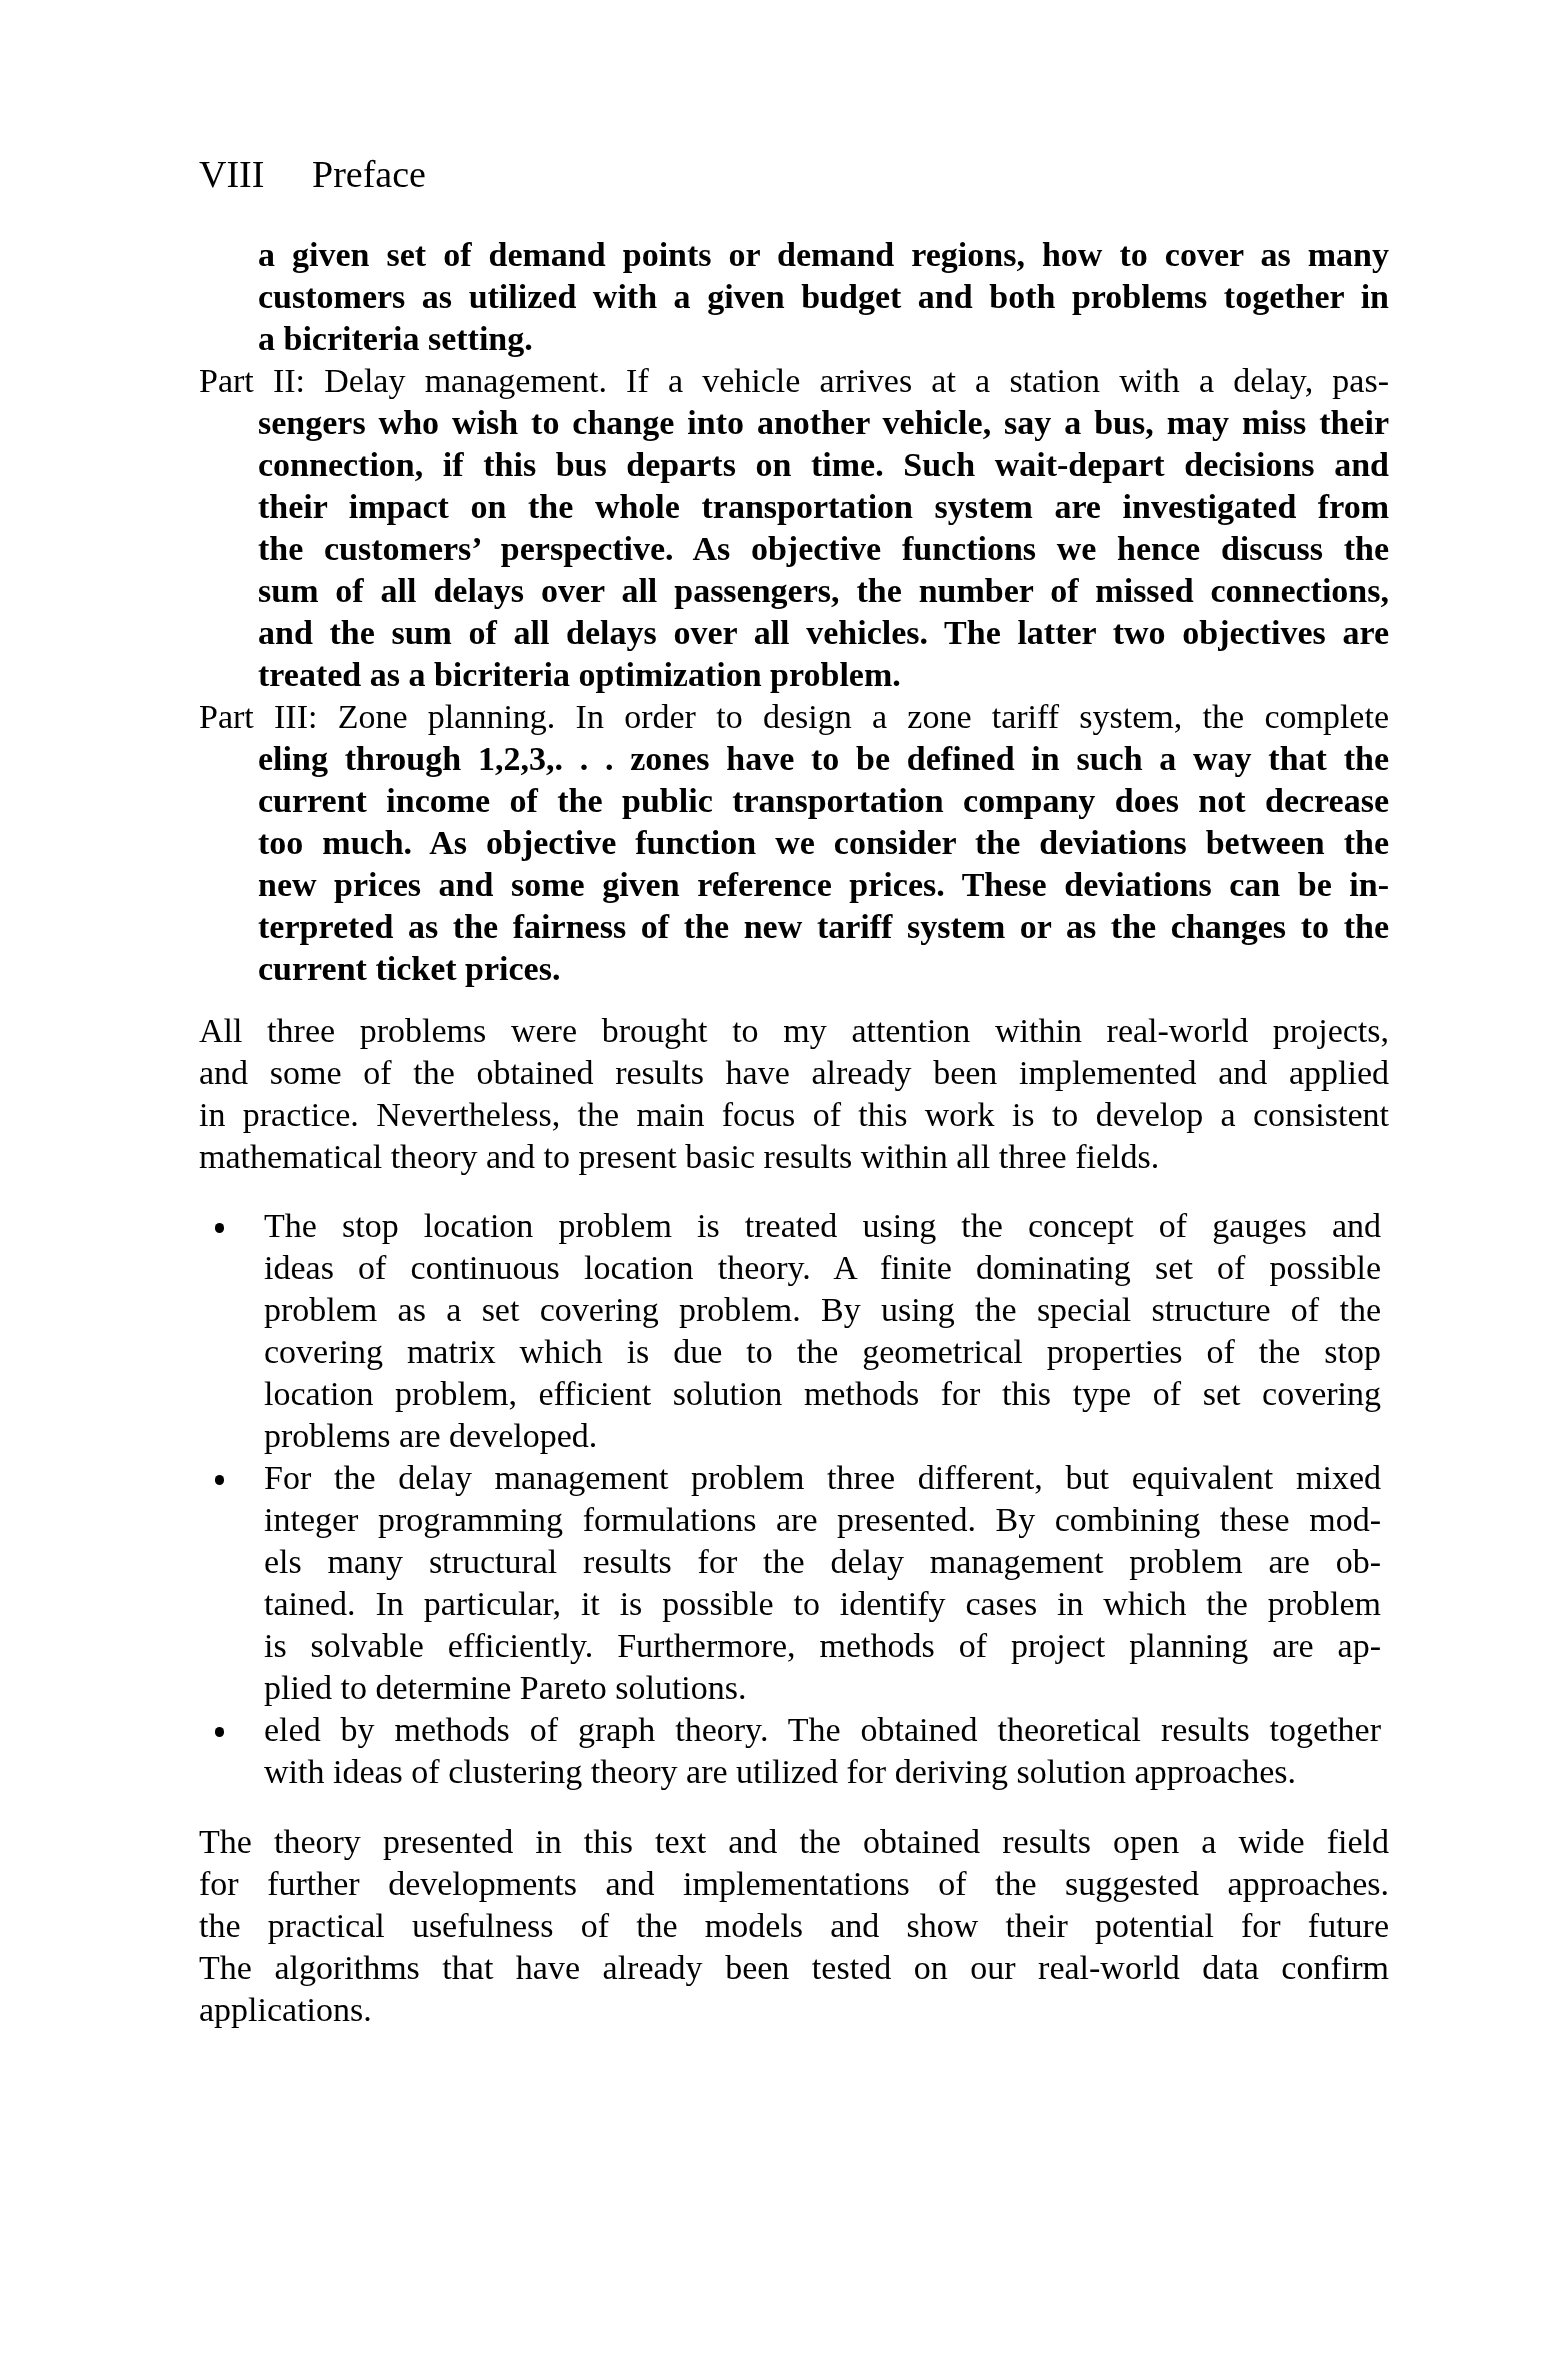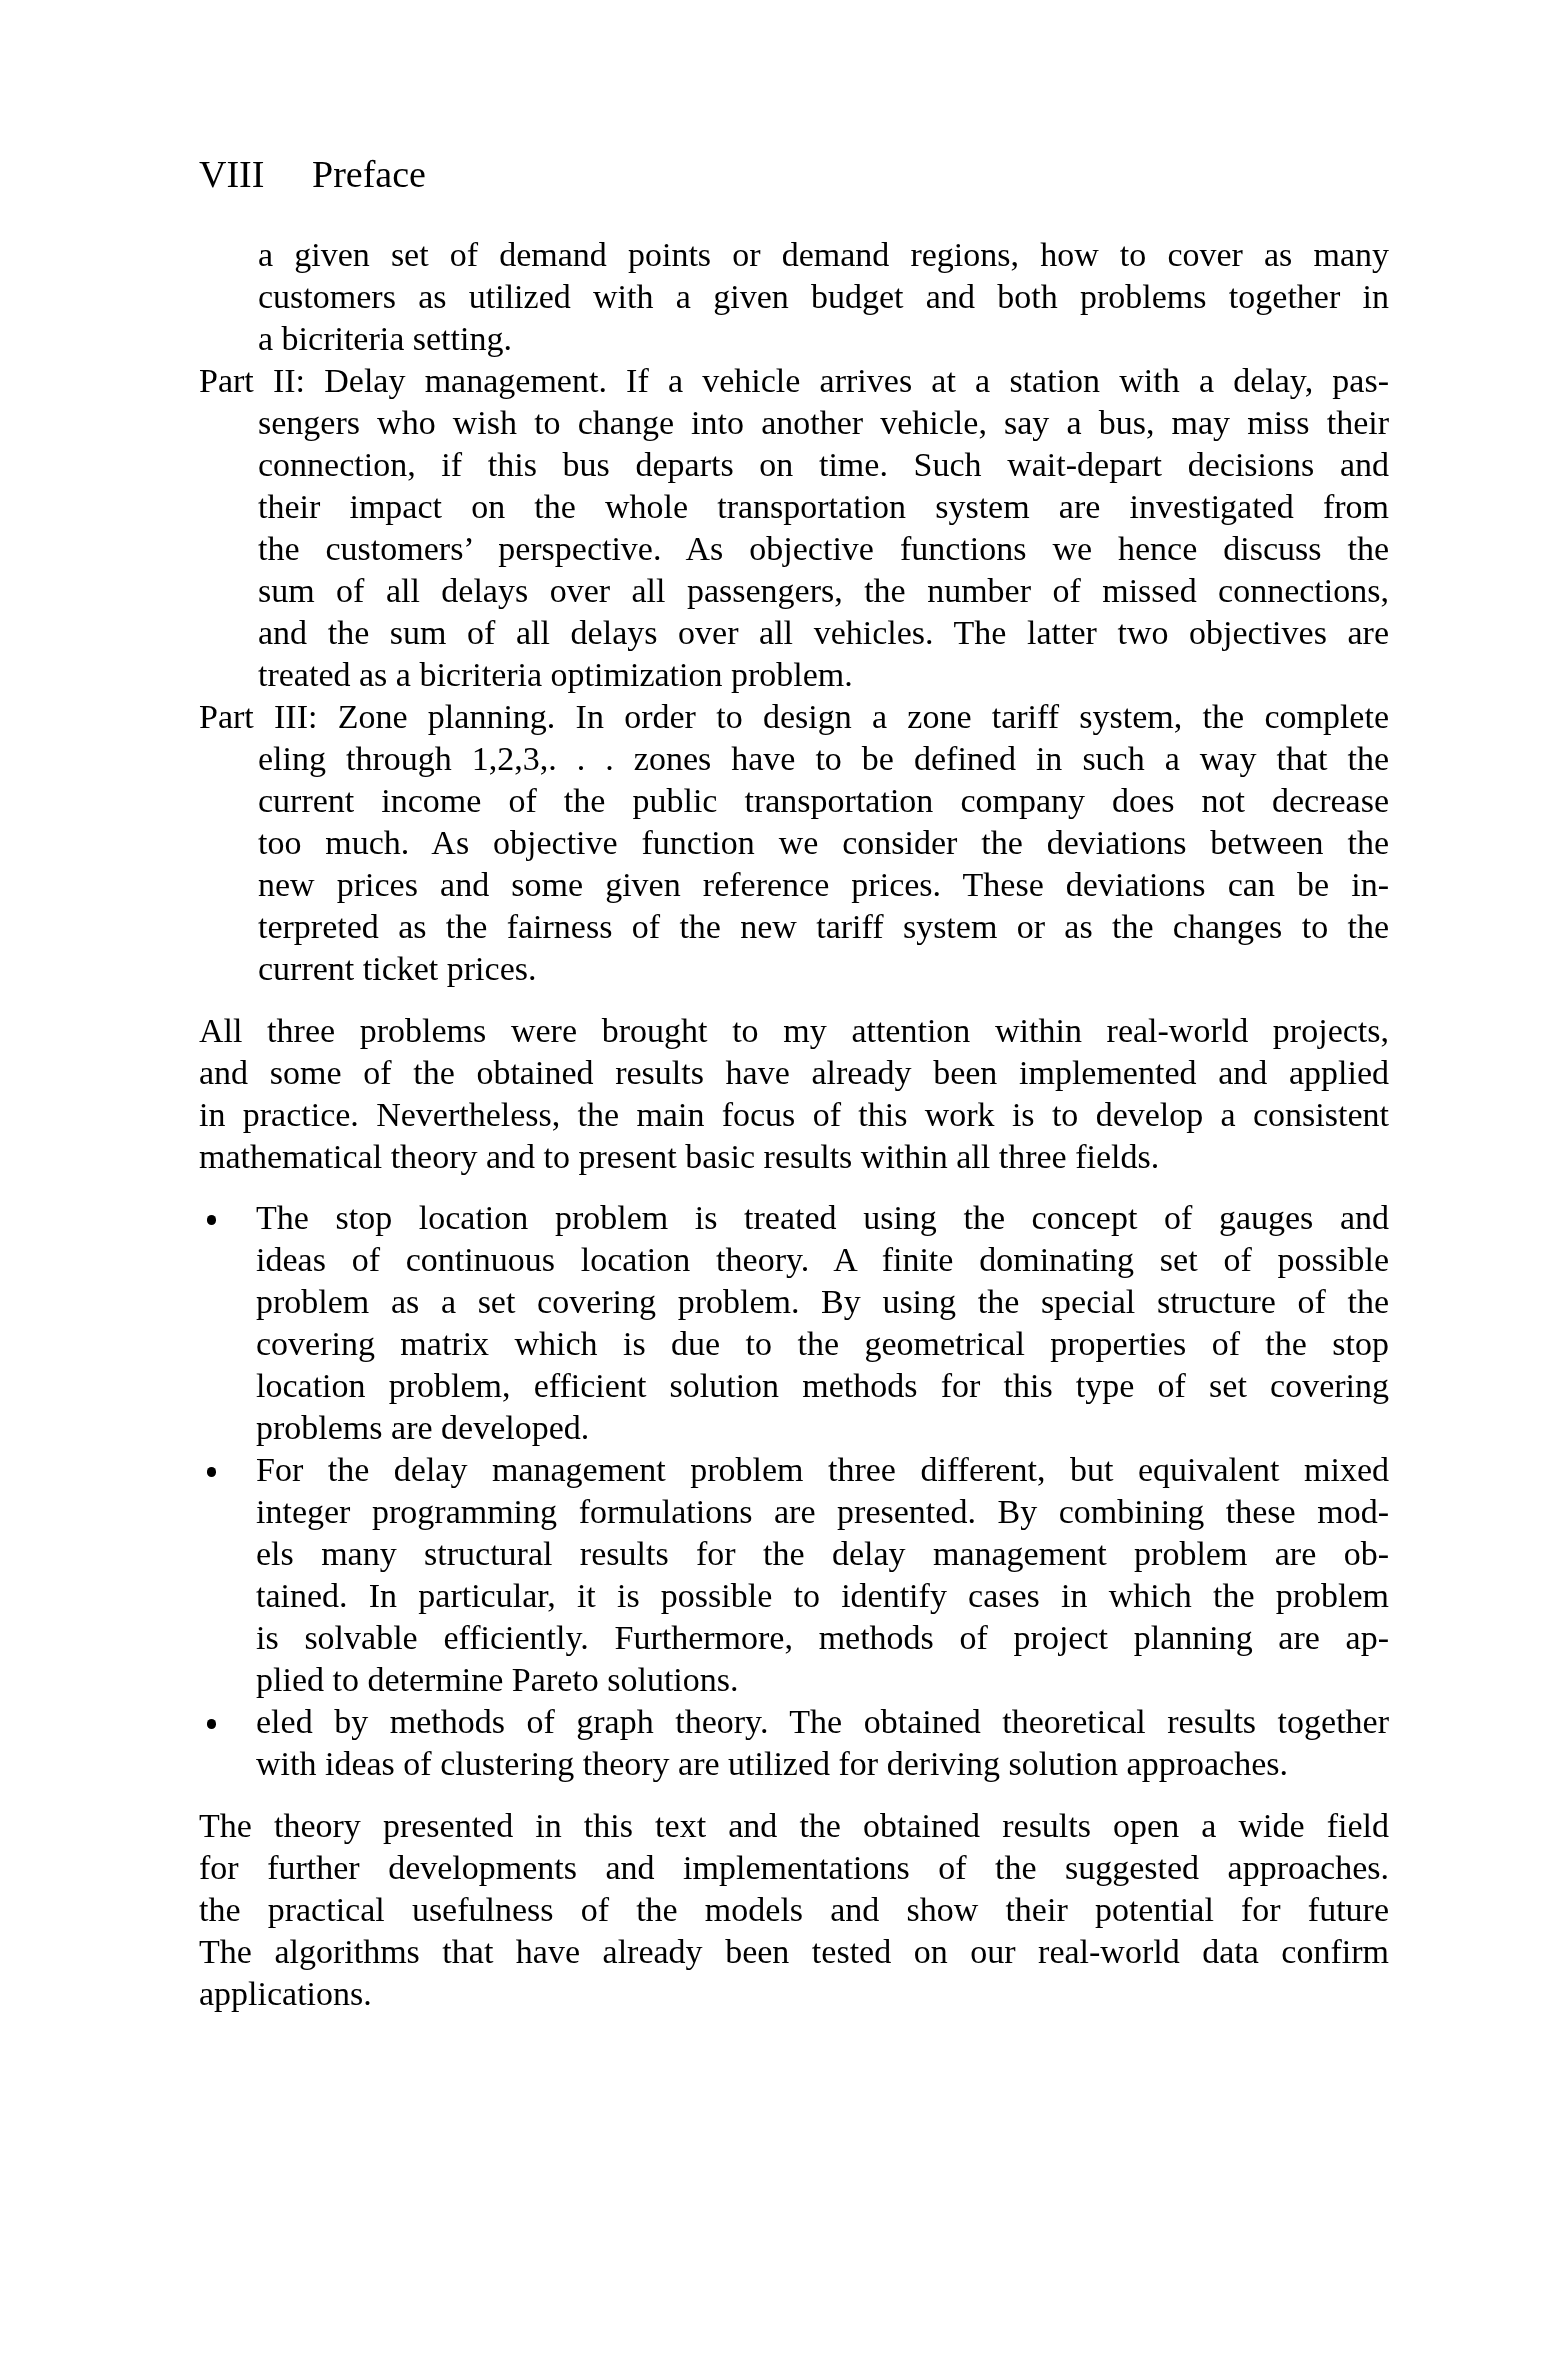--- a/index.html
+++ b/index.html
@@ -14,23 +14,23 @@
     font-size: 34px;
     line-height: 42px;
   }
   .running-head {
     position: absolute; top: 157px; left: 0;
     font-size: 38px; line-height: 34px;
     white-space: nowrap;
   }
   .running-head .folio { display: inline-block; width: 113px; }
   .content { position: absolute; top: 234px; left: 0; width: 1190px; }
-  .cont { padding-left: 59px; }
+  .cont { padding-left: 59px; font-weight: bold; }
   .gap { height: 19.6px; }
-  ul.bullets { list-style: none; margin: 0; padding: 0; }
+  ul.bullets { list-style: none; margin: 8px; padding: 0; }
   ul.bullets li { position: relative; padding-left: 57px; text-align: justify; }
   ul.bullets li .bullet {
     position: absolute; left: 7.7px; top: 18px;
     width: 9.4px; height: 9.4px; border-radius: 50%; background: #000;
   }
   .line { display: block; text-align: justify; text-align-last: justify; }
   .line.last { text-align-last: left; }
 </style>
 </head>
 <body>

